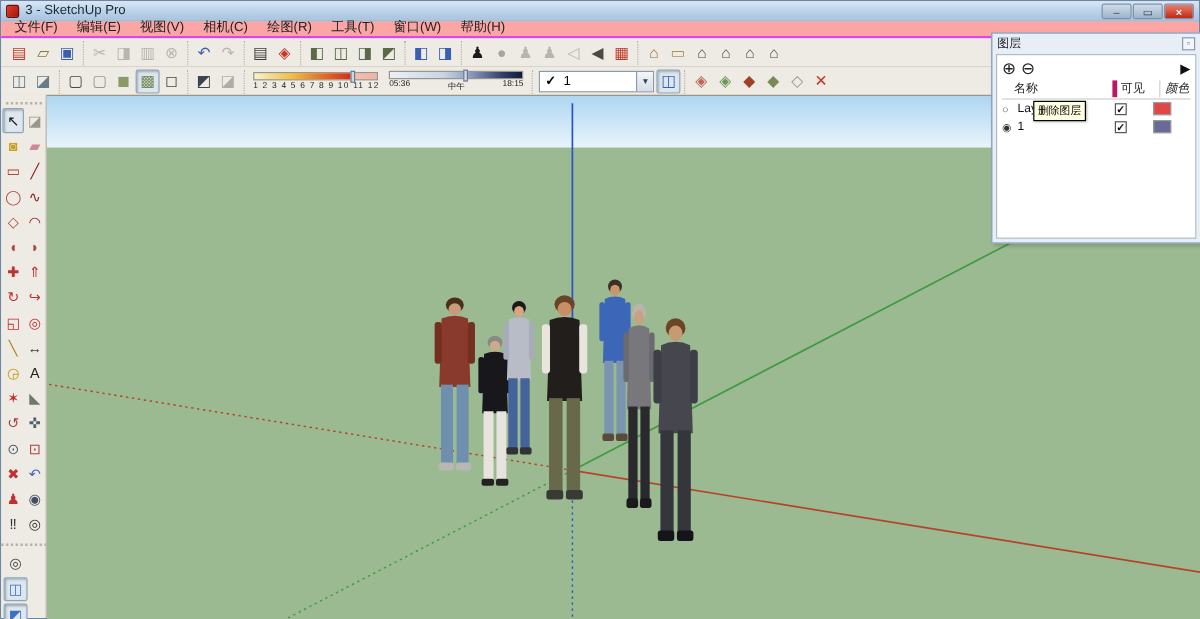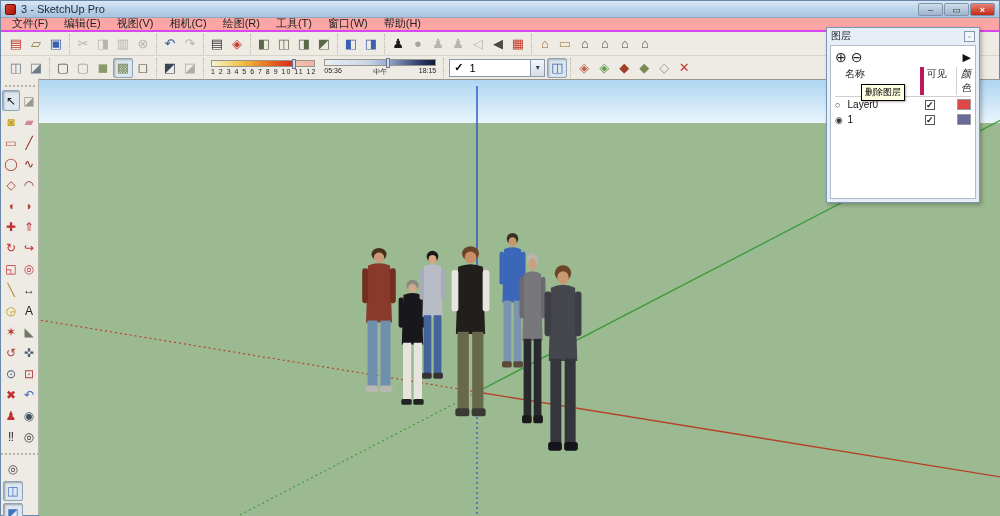--- a/index.html
+++ b/index.html
@@ -54,21 +54,21 @@
   
   .viewport { position:absolute; left:38px; top:78px; width:962px; height:438px; overflow:hidden; border-top:1px solid #9a958a; }
   .sky { position:absolute; left:0; top:0; width:100%; height:43px; }
   .ground { position:absolute; left:0; top:43px; width:100%; height:395px; }
   .axes { position:absolute; left:0; top:0; }
   .people { position:absolute; left:0; top:0; width:100%; height:100%; }
   .person { position:absolute; }
   .person svg { width:100%; height:100%; }
 
   
-  .layers-panel { position:absolute; left:825px; top:26px; width:154px; height:176px; background:#e8eef5; border:1px solid #7a96b4; box-shadow:2px 2px 4px rgba(0,0,0,.25); }
+  .layers-panel { position:absolute; left:825px; top:26px; width:175px; height:176px; background:#e8eef5; border:1px solid #7a96b4; box-shadow:2px 2px 4px rgba(0,0,0,.25); }
   .lp-title { height:16px; display:flex; align-items:center; padding:0 4px; font-size:10px; color:#223; }
   .lp-title .t { flex:1; }
   .lp-box { width:11px; height:11px; border:1px solid #8a9aac; background:#f2f6fa; font-size:7px; line-height:10px; text-align:center; color:#567; }
   .lp-body { position:absolute; left:3px; right:3px; top:17px; bottom:3px; background:#fff; border:1px solid #b0bcc8; padding:2px 4px; }
   .lp-tools { display:flex; align-items:center; height:18px; }
   .lp-round { font-size:14px; line-height:1; color:#222; margin-right:4px; }
   .lp-spacer { flex:1; }
   .lp-arrow { font-size:11px; color:#111; }
   .lp-head { display:flex; font-size:10px; color:#222; border-bottom:1px solid #cfcfcf; padding:1px 0; }
   .lp-head .c1 { width:86px; border-right:4px solid #be185d;margin-left:10px; }

